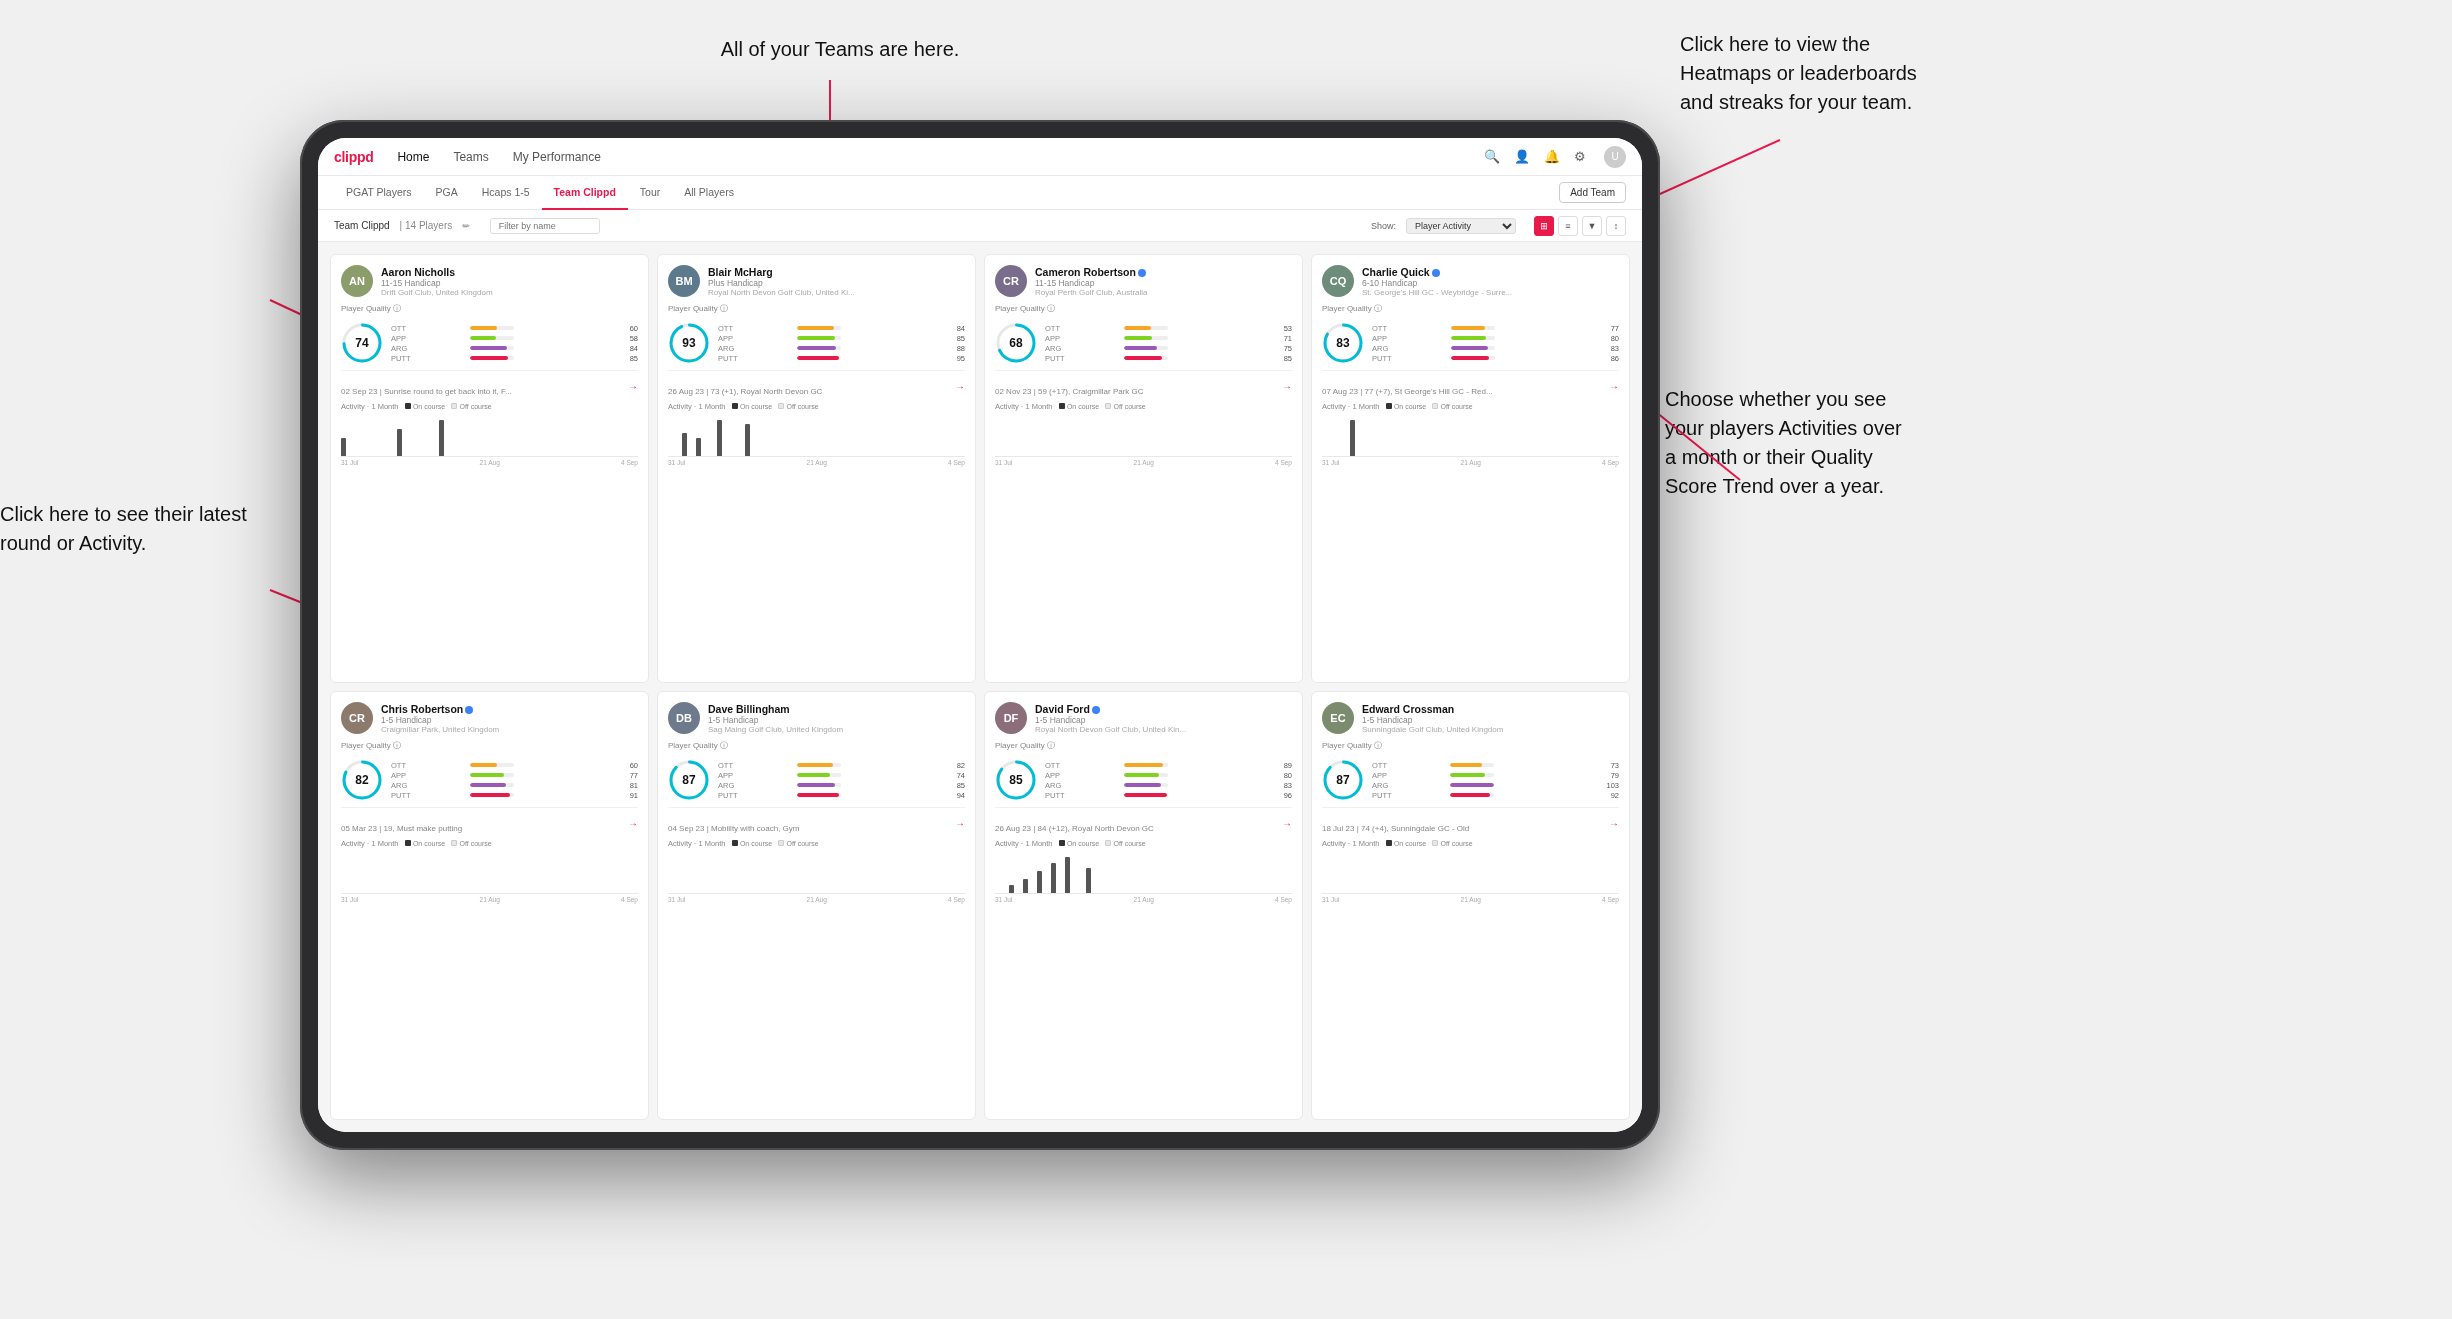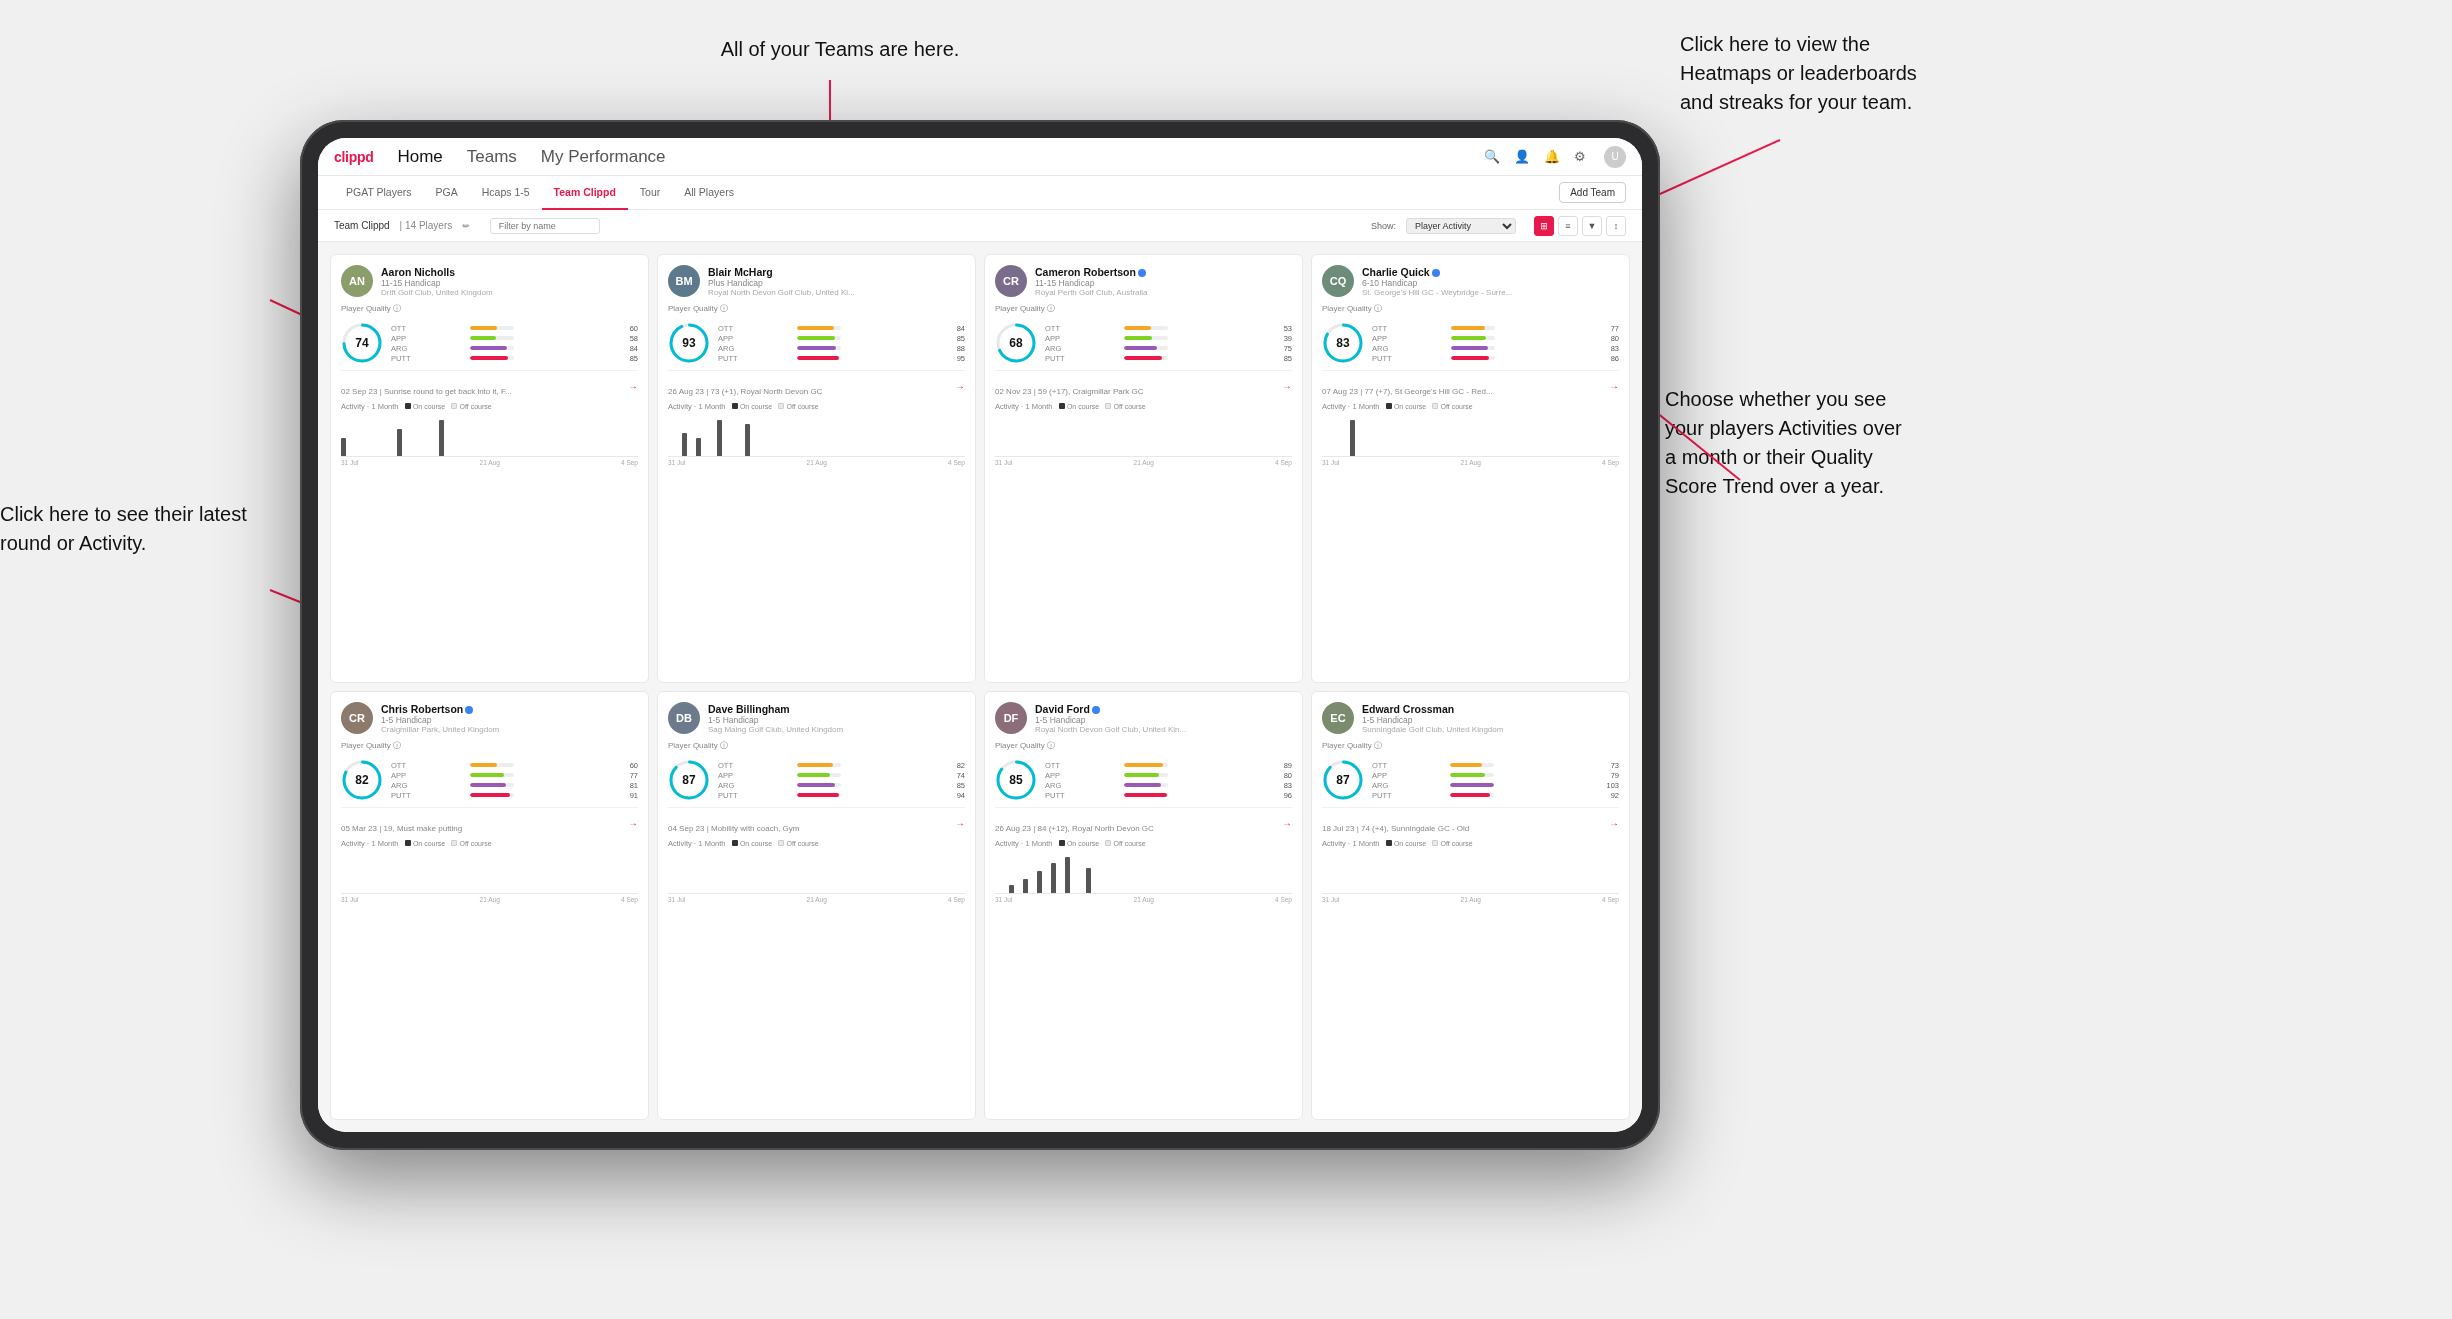--- a/index.html
+++ b/index.html
@@ -53,21 +53,21 @@
       padding: 0 16px;
       gap: 24px;
     }
     .nav-logo {
       color: #e8194b;
       font-weight: 700;
       font-size: 14px;
       letter-spacing: -0.3px;
     }
     .nav-item {
-      font-size: 17px;
+      font-size: 12px;
       color: #555;
       cursor: pointer;
     }
     .nav-item.active { color: #111; font-weight: 500; }
     .nav-icons {
       margin-left: auto;
       display: flex;
       align-items: center;
       gap: 14px;
     }
@@ -668,21 +668,21 @@
         <span class="stat-label">OTT</span>
         <div class="stat-bar-container">
                   <div class="stat-bar ott" style="width:61%"></div>
                 </div>
         <span class="stat-value">53</span>
 
         <span class="stat-label">APP</span>
         <div class="stat-bar-container">
                   <div class="stat-bar app" style="width:63%"></div>
                 </div>
-        <span class="stat-value">39</span>
+        <span class="stat-value">71</span>
 
         <span class="stat-label">ARG</span>
         <div class="stat-bar-container">
                   <div class="stat-bar arg" style="width:75%"></div>
                 </div>
         <span class="stat-value">75</span>
 
         <span class="stat-label">PUTT</span>
         <div class="stat-bar-container">
                   <div class="stat-bar putt" style="width:85%"></div>

